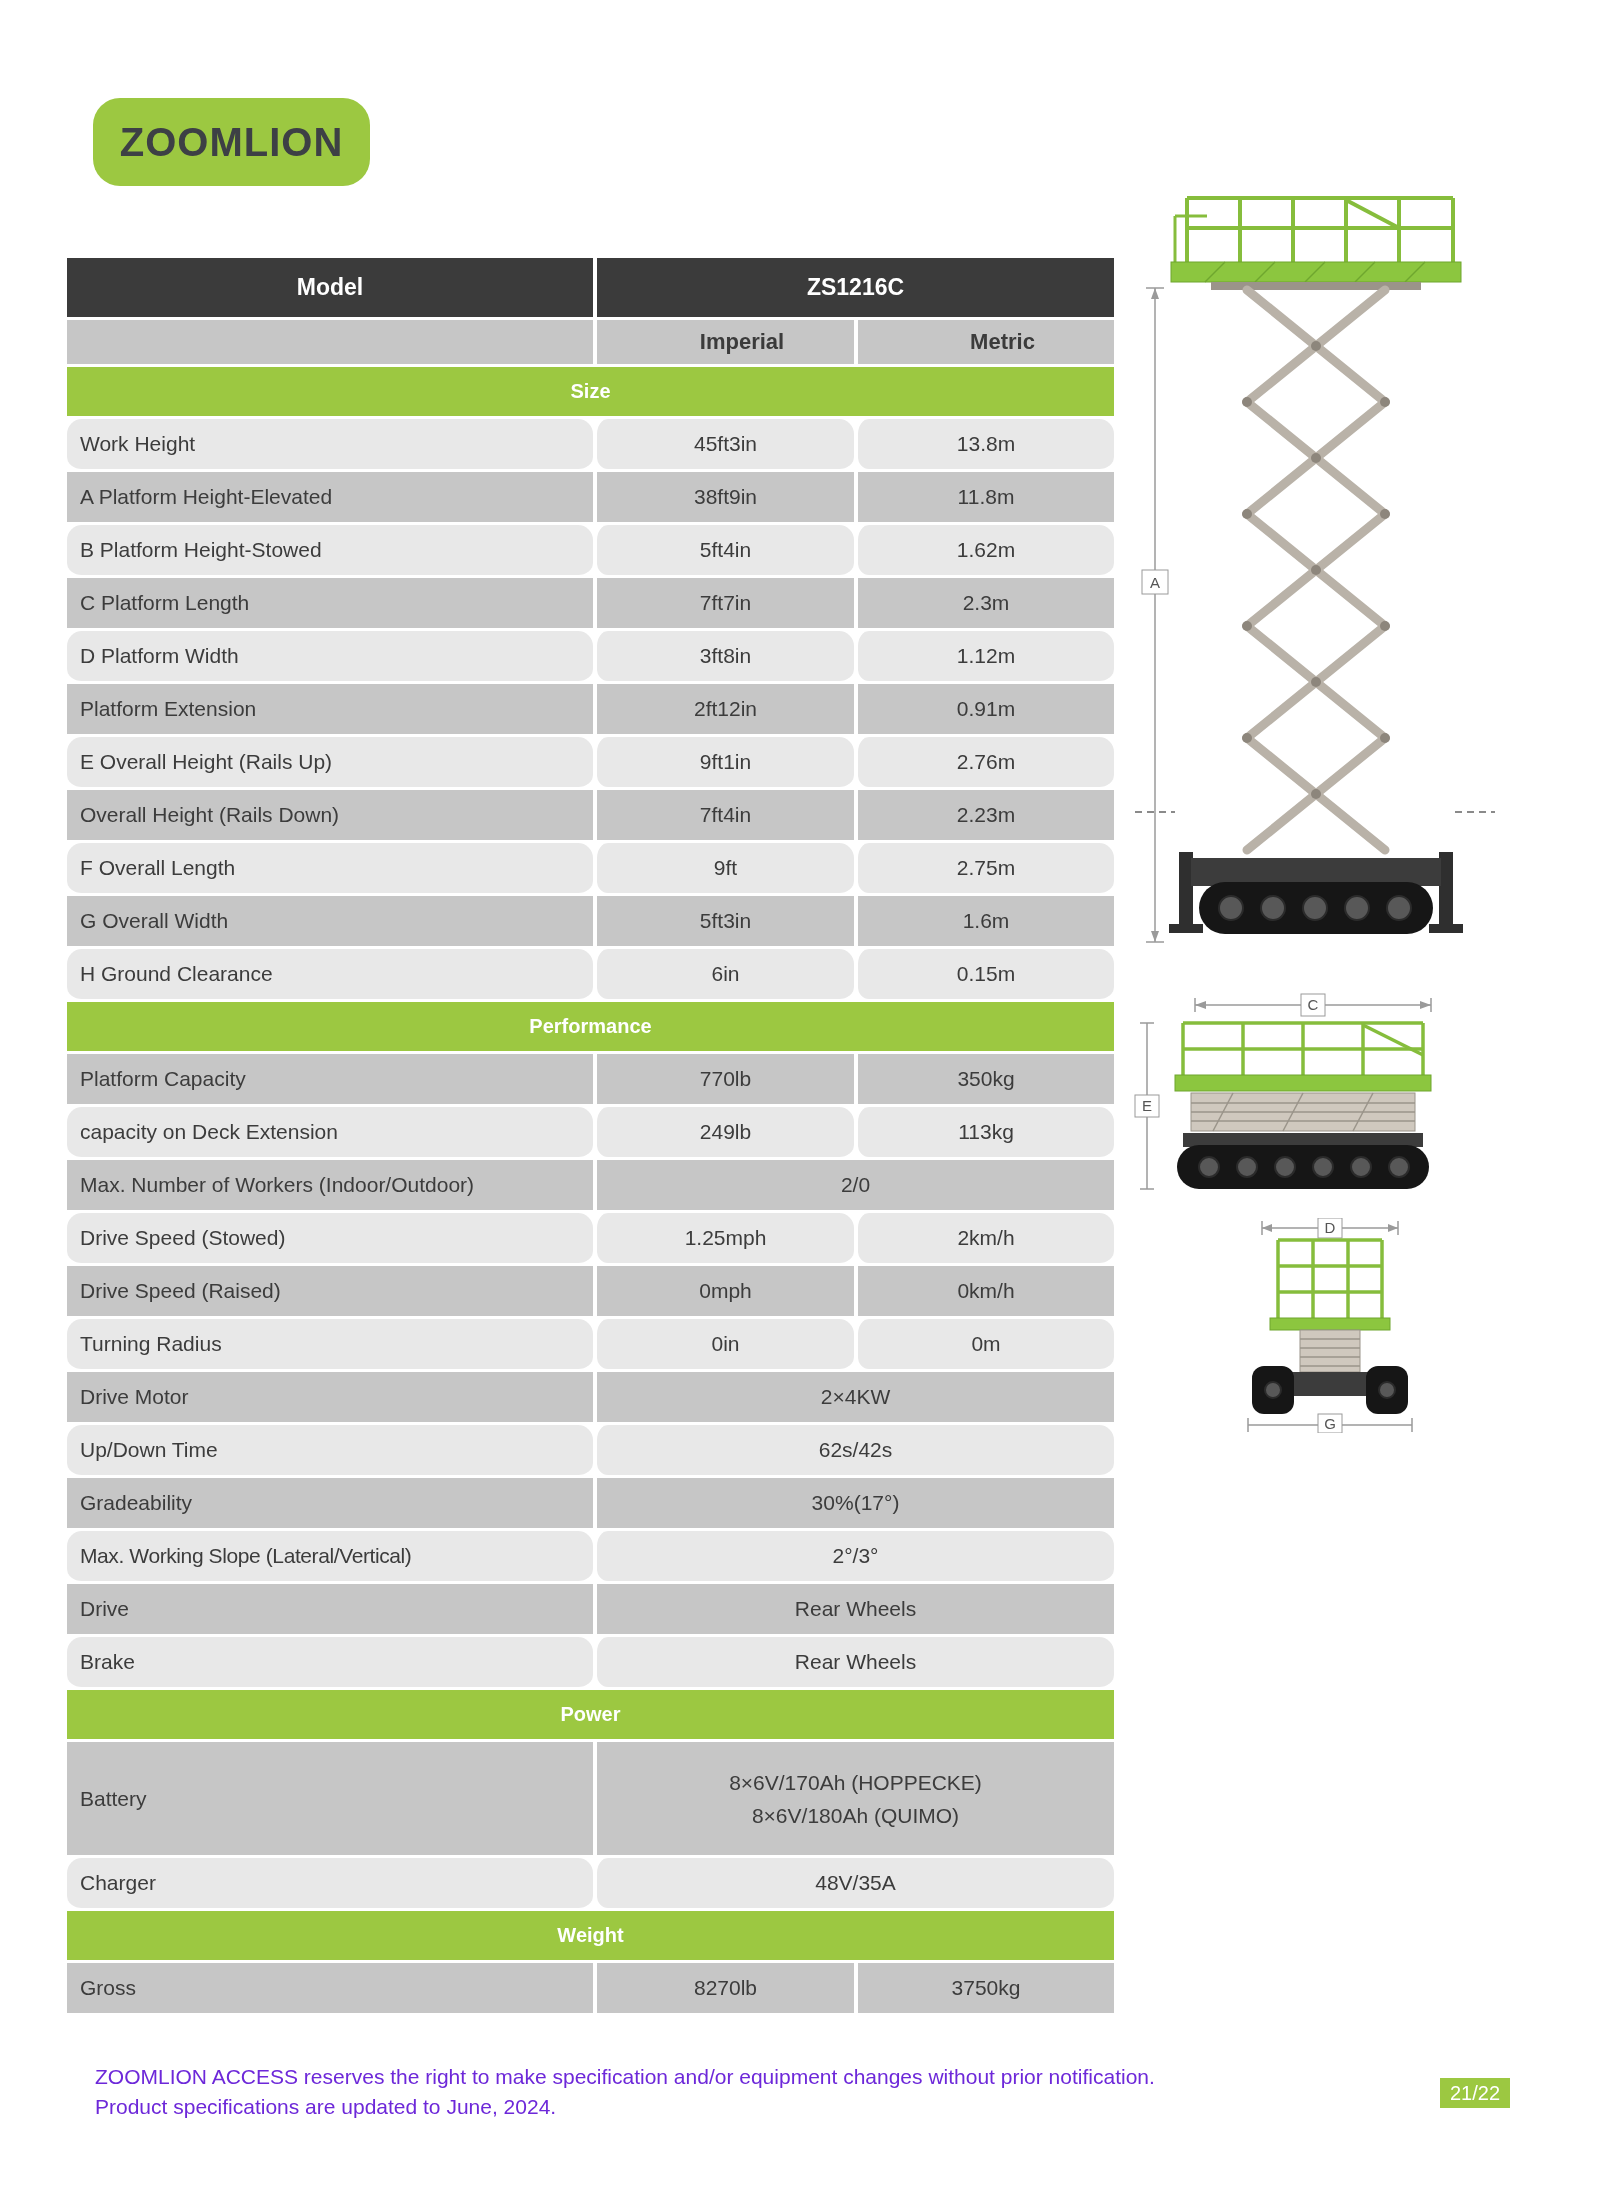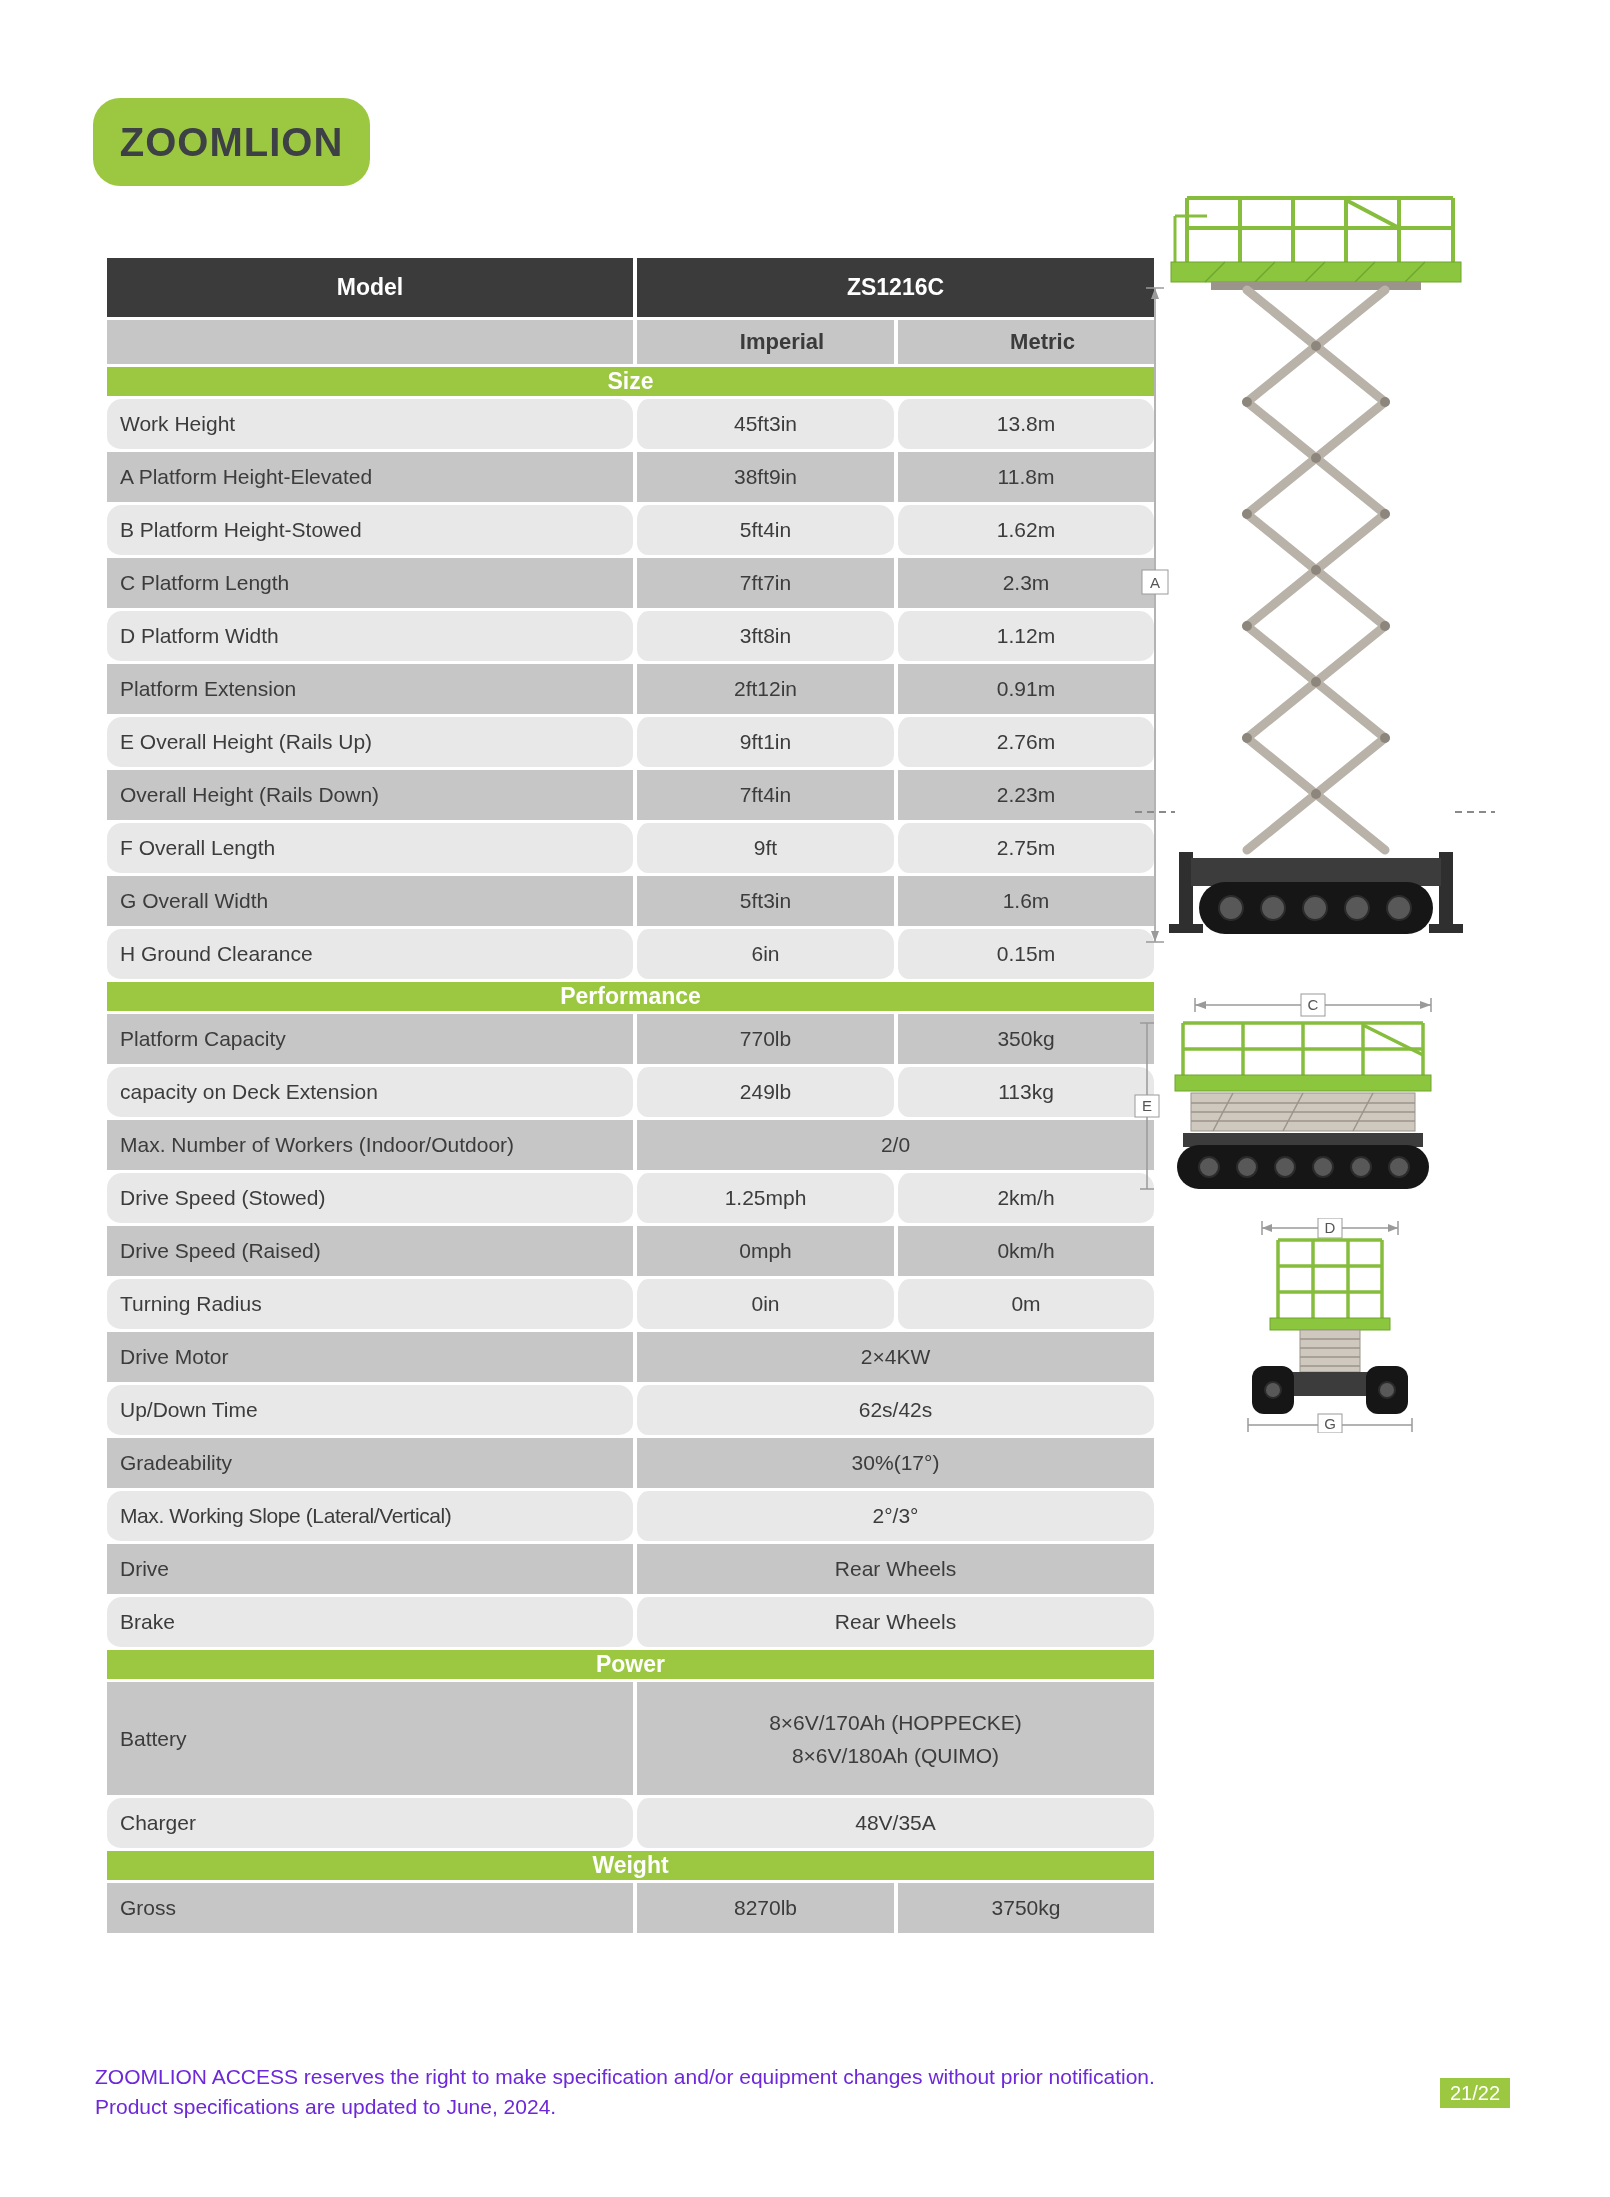--- a/index.html
+++ b/index.html
@@ -9,35 +9,35 @@
     font-family: "Liberation Sans", "DejaVu Sans", sans-serif;
     color: #3c3c3c;
   }
   .logo {
     position: absolute; left: 93px; top: 98px; width: 277px; height: 88px;
     background: #9cc841; display: flex; align-items: center; justify-content: center;
     font-weight: bold; font-size: 40px; letter-spacing: 1px; color: #3d4045; border-radius: 27px;
   }
   table.spec {
     position: absolute; left: 67px; top: 258px; width: 1047px;
-    border-collapse: separate; border-spacing: 0; table-layout: fixed; margin-left: 40px;
+    border-collapse: separate; border-spacing: 0; table-layout: fixed;
   }
   table.spec td { vertical-align: middle; border-bottom: 3px solid #ffffff; }
   table.spec td.vcell { border-left: 4px solid #ffffff; }
   td.h1 {
     background: #3b3b3b; color: #ffffff; font-weight: bold; font-size: 23px;
     text-align: center; height: 62px;
   }
   td.h2 {
     background: #c6c6c6; color: #3b3b3b; font-weight: bold; font-size: 22px;
     text-align: center; height: 47px; padding-left: 33px;
   }
   td.sec {
-    background: #9cc841; color: #ffffff; font-weight: bold; font-size: 23px;
-    text-align: center; height: 32px;
+    background: #9cc841; color: #ffffff; font-weight: bold; font-size: 20px;
+    text-align: center; height: 52px;
   }
   td.lbl { font-size: 21px; text-align: left; padding-left: 13px; height: 53px; }
   td.val { font-size: 21px; text-align: center; height: 53px; }
   td.tall { height: 116px; }
   td.tall div { line-height: 33px; }
   tr.light td.lbl, tr.light td.val { background: #e8e8e8; border-radius: 15px; }
   tr.dark  td.lbl, tr.dark  td.val { background: #c6c6c6; }
   .condensed { font-size: 19px; letter-spacing: -0.4px; }
   .diagram { position: absolute; }
   .d1 { left: 1135px; top: 190px; }

